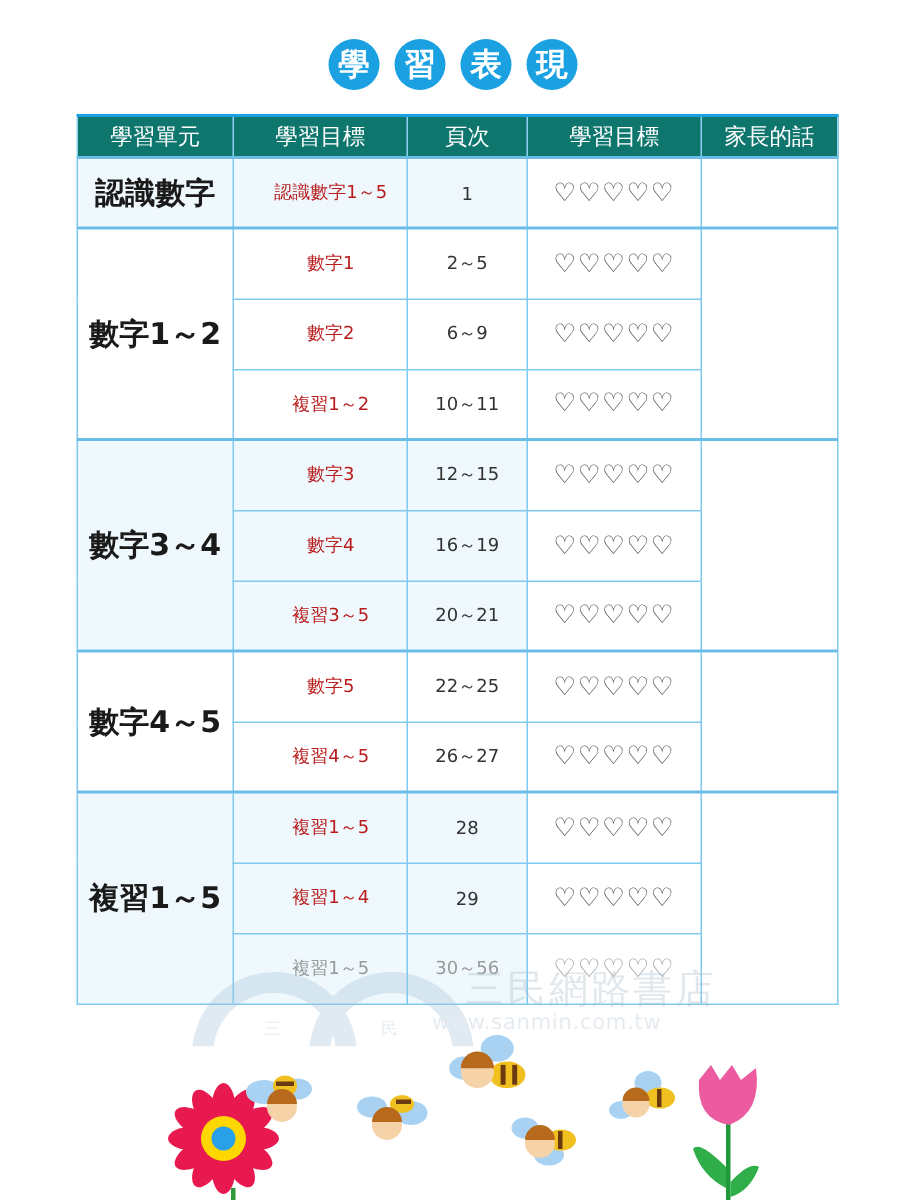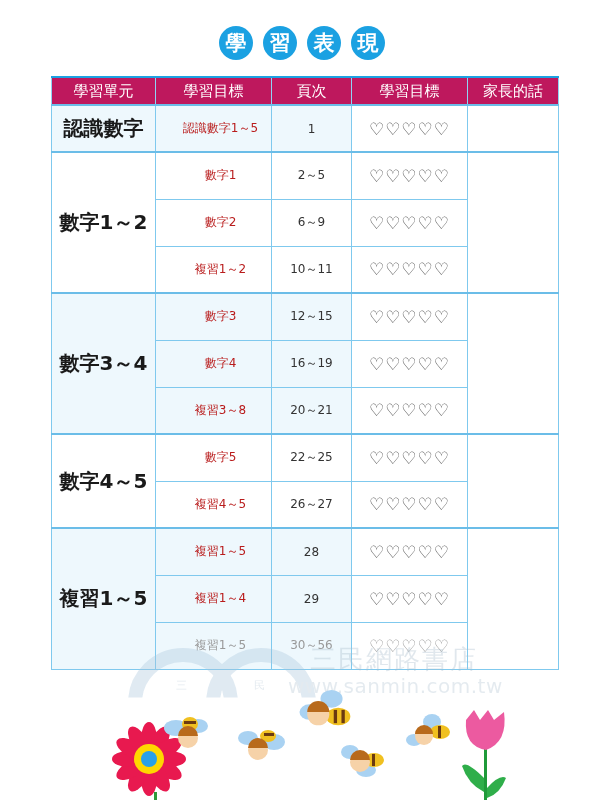--- a/index.html
+++ b/index.html
@@ -5,38 +5,38 @@
   * { box-sizing: border-box; margin: 0; padding: 0; }
   html, body { width: 604px; height: 800px; background: #ffffff; overflow: hidden; }
   body { position: relative; font-family: "DejaVu Sans", "Liberation Sans", sans-serif; color: #222; }
 
   .title-row { position: absolute; top: 26px; left: 0; width: 604px; display: flex; justify-content: center; gap: 10px; }
   .title-circle { width: 34px; height: 34px; border-radius: 50%; background: #1ba1e2; color: #fff;
     font-size: 21px; font-weight: bold; display: flex; align-items: center; justify-content: center; line-height: 1; }
 
   table.progress { position: absolute; left: 51px; top: 76px; width: 507px; border-collapse: collapse; table-layout: fixed; }
   table.progress th, table.progress td { border: 1px solid #7fc9ee; text-align: center; vertical-align: middle; }
-  table.progress thead th { background: #be185d; color: #fff; font-weight: normal; font-size: 15px; height: 28px; border-color: #8fd3f4; }
+  table.progress thead th { background: #0f766e; color: #fff; font-weight: normal; font-size: 15px; height: 28px; border-color: #8fd3f4; }
   table.progress thead tr { border-top: 2px solid #1ba1e2; }
   .col-unit { width: 104px; } .col-goal { width: 116px; } .col-page { width: 80px; } .col-status { width: 116px; } .col-parent { width: 91px; }
   td.unit { font-weight: bold; font-size: 20px; color: #1a1a1a; }
   td.goal { text-align: left; padding-left: 14px; font-size: 12px; color: #b91c1c; }
   td.page { font-size: 12px; color: #333; }
   td.status { font-size: 17px; color: #555; letter-spacing: 1px; }
   tbody tr { height: 47px; }
   tbody.group { border-top: 2px solid #6bbde8; }
   tr.tint td.unit, tr.tint td.goal, tr.tint td.page { background: #eef8fd; }
   td.parent { background: #fff; }
   td.faded { color: #999; }
 
   .watermark { position: absolute; left: 128px; top: 638px; width: 360px; height: 56px; opacity: 0.35; pointer-events: none; }
   .wm-arc { position: absolute; top: 10px; width: 110px; height: 110px; border-radius: 50%; border: 14px solid #a9c6dc;
     clip-path: inset(0 0 55% 0); }
   .wm-text-big { position: absolute; left: 182px; top: 4px; font-family: "DejaVu Serif", serif; font-size: 26px; color: #a9bdcc; letter-spacing: 2px; }
-  .wm-url { position: absolute; left: 160px; top: 36px; font-size: 20px; color: #b4c6d4; letter-spacing: 0.5px; }
+  .wm-url { position: absolute; left: 160px; top: 36px; font-size: 14px; color: #b4c6d4; letter-spacing: 0.5px; }
   .wm-char { position: absolute; top: 40px; font-size: 11px; color: #b4c6d4; }
 
   .deco { position: absolute; }
   .flower { left: 112px; top: 722px; width: 74px; height: 74px; }
   .tulip { left: 460px; top: 708px; width: 50px; height: 92px; }
   .bee { width: 50px; height: 38px; }
 </style>
 </head>
 <body>
 
@@ -102,21 +102,21 @@
       <td class="page">12～15</td>
       <td class="status">♡♡♡♡♡</td>
       <td class="parent" rowspan="3"></td>
     </tr>
     <tr class="tint">
       <td class="goal">數字4</td>
       <td class="page">16～19</td>
       <td class="status">♡♡♡♡♡</td>
     </tr>
     <tr class="tint">
-      <td class="goal">複習3～8</td>
+      <td class="goal">複習3～5</td>
       <td class="page">20～21</td>
       <td class="status">♡♡♡♡♡</td>
     </tr>
   </tbody>
 
   <tbody class="group">
     <tr>
       <td class="unit" rowspan="2">數字4～5</td>
       <td class="goal">數字5</td>
       <td class="page">22～25</td>

